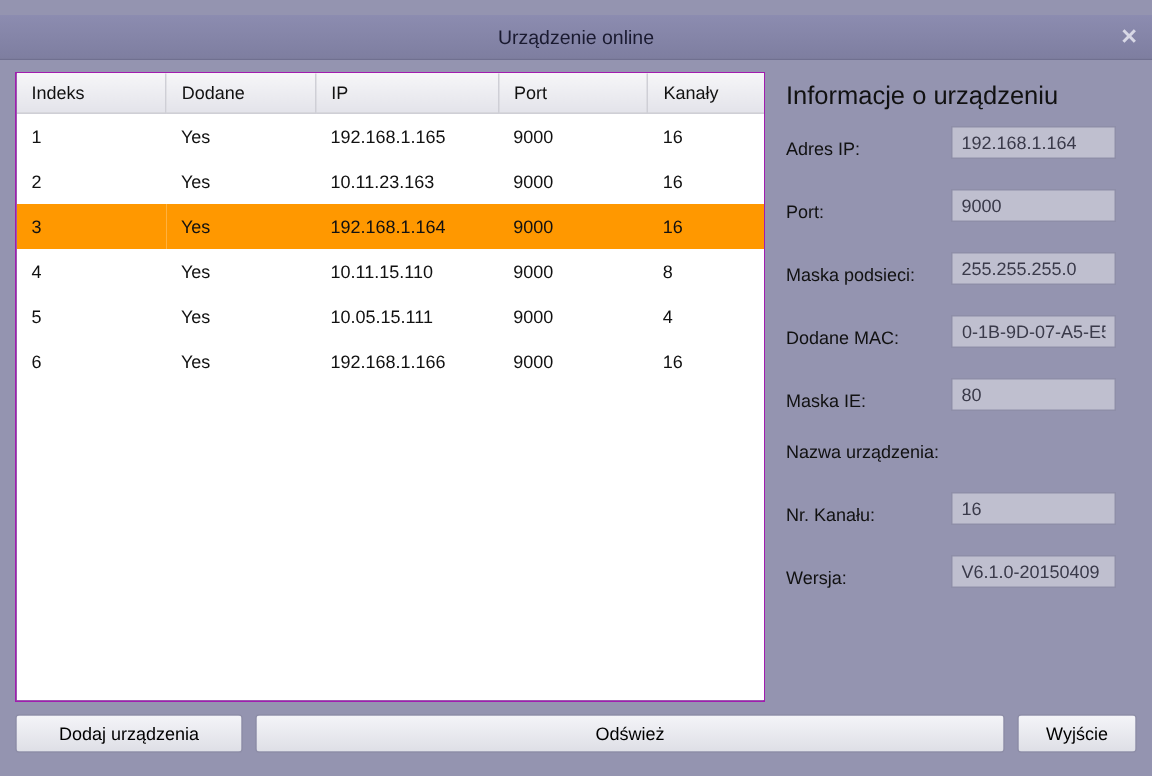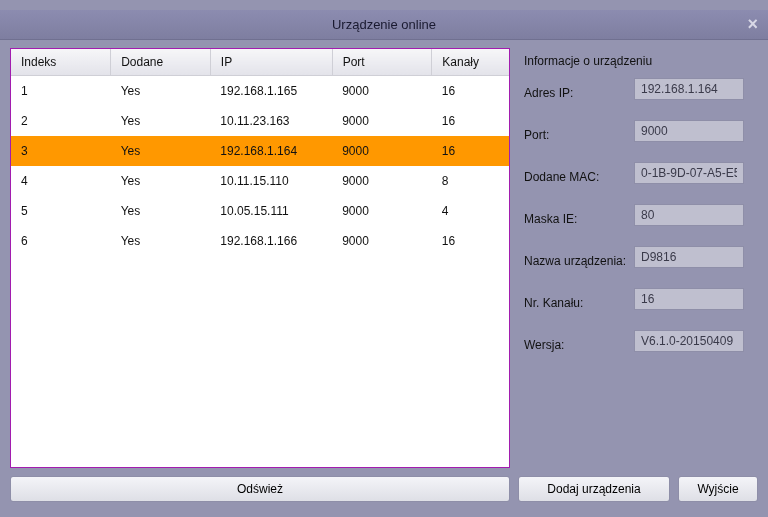--- a/index.html
+++ b/index.html
@@ -60,21 +60,21 @@
     }
     tbody tr.selected td { background: #ff9800; }
     
 
     .side {
       flex: 1;
       padding: 6px 0 0 14px;
       font-size: 12px;
       color: #111;
     }
-    .side h3 { font-size: 12px; font-weight: normal; margin-bottom: 10px; }
+    .side h3 { font-size: 17px; font-weight: normal; margin-bottom: 10px; }
     .field {
       display: flex;
       align-items: flex-end;
       margin-bottom: 20px;
     }
     .field label { width: 110px; }
     .field input {
       width: 110px;
       height: 22px;
       background: #bfbfcf;
@@ -185,39 +185,42 @@
 
     <div class="field">
       <label>Adres IP:</label>
       <input readonly="" value="192.168.1.164" style="">
     </div>
     <div class="field">
       <label>Port:</label>
       <input readonly="" value="9000" style="">
     </div>
     <div class="field">
+      <label>Maska podsieci:</label>
+      <input readonly="" value="255.255.255.0" style="">
+    </div>
+    <div class="field">
       <label>Dodane MAC:</label>
       <input readonly="" value="0-1B-9D-07-A5-E5" style="">
     </div>
     <div class="field">
       <label>Maska IE:</label>
       <input readonly="" value="80" style="">
     </div>
     <div class="field">
       <label>Nazwa urządzenia:</label>
-      <input readonly="" value="D9816" style="">
     </div>
     <div class="field">
       <label>Nr. Kanału:</label>
       <input readonly="" value="16" style="">
     </div>
     <div class="field">
       <label>Wersja:</label>
       <input readonly="" value="V6.1.0-20150409" style="">
     </div>
   </div>
 </div>
 
 <div class="footer">
+  <div class="btn btn-add">Dodaj urządzenia</div>
   <div class="btn btn-refresh">Odśwież</div>
-  <div class="btn btn-add">Dodaj urządzenia</div>
   <div class="btn btn-exit">Wyjście</div>
 </div>
 
 </body></html>

